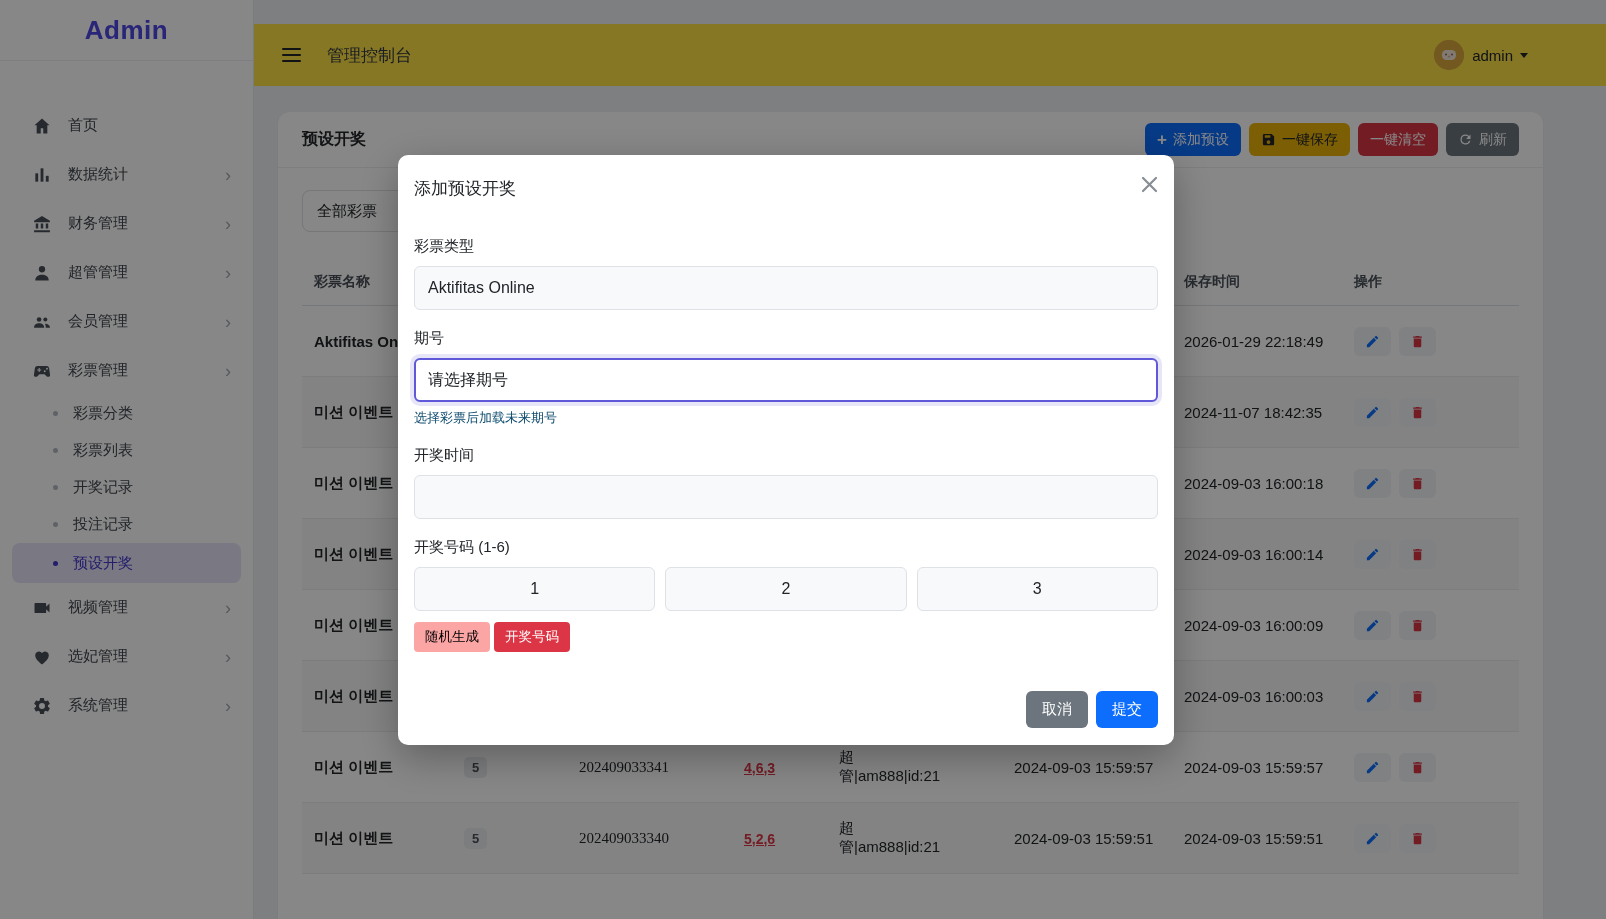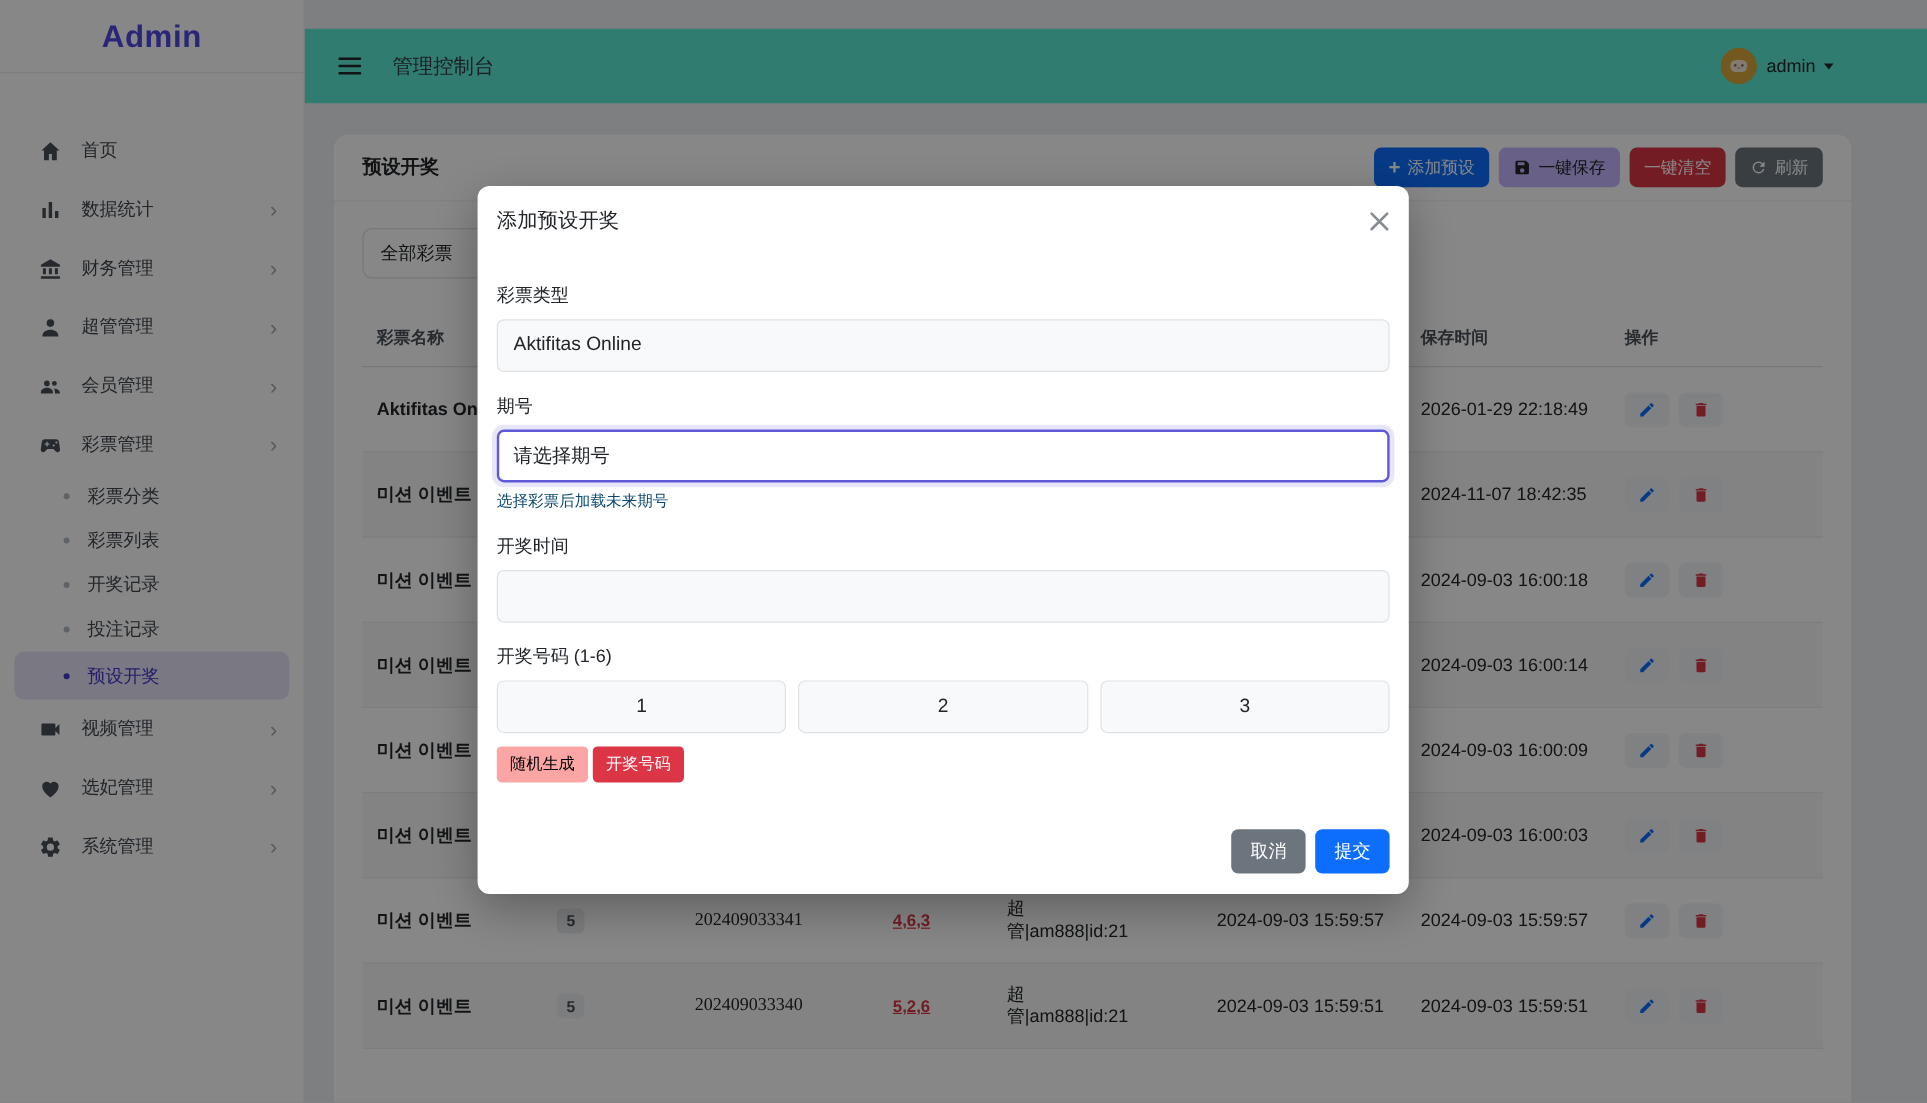--- a/index.html
+++ b/index.html
@@ -17,38 +17,38 @@
   .nav-item .ic { width:20px; height:20px; color:#495057; margin-right:16px; flex:0 0 20px; }
   .nav-item .chev { margin-left:auto; color:#a3a9b1; font-size:18px; line-height:1; }
   .sub-item { height:37px; display:flex; align-items:center; padding-left:41px; border-radius:8px; color:#40464e; font-size:15px; cursor:pointer; }
   .sub-item .dot { width:5px; height:5px; border-radius:50%; background:#b3b9c2; margin-right:15px; flex:0 0 5px; }
   .sub-item.active { background:#e4e2f8; color:#4338ca; height:40px; }
   .sub-item.active .dot { background:#4338ca; }
 
   
   .main { flex:1; display:flex; flex-direction:column; min-width:0; }
   .topgap { height:24px; }
-  .topbar { height:62px; background:#5eead4; display:flex; align-items:center; padding:0 78px 0 28px; }
+  .topbar { height:62px; background:#fde047; display:flex; align-items:center; padding:0 78px 0 28px; }
   .hamburger { width:19px; display:flex; flex-direction:column; gap:3.5px; cursor:pointer; }
   .hamburger i { display:block; height:2.5px; background:#212529; border-radius:1px; }
   .topbar-title { margin-left:26px; font-size:17px; color:#343a40; }
   .topbar-right { margin-left:auto; display:flex; align-items:center; cursor:pointer; }
   .avatar { width:30px; height:30px; border-radius:50%; background:#d9a93e; display:flex; align-items:center; justify-content:center; overflow:hidden; }
   .user-name { margin-left:8px; font-size:15px; color:#212529; }
   .caret { margin-left:7px; width:0; height:0; border-left:4.5px solid transparent; border-right:4.5px solid transparent; border-top:5px solid #212529; }
 
   .content { padding:26px 63px 0 24px; flex:1; }
   .card { background:#fff; border-radius:12px 12px 0 0; height:100%; box-shadow:0 1px 2px rgba(0,0,0,.05); }
   .card-header { height:56px; display:flex; align-items:center; padding:0 24px; border-bottom:1px solid #eceef1; }
   .card-title { font-size:16px; font-weight:bold; color:#212529; }
   .card-actions { margin-left:auto; display:flex; gap:8px; }
   .hbtn { height:33px; border:none; border-radius:6px; padding:0 12px; font-size:14px; display:flex; align-items:center; gap:6px; color:#fff; cursor:pointer; font-family:inherit; }
   .hbtn .bic { width:15px; height:15px; }
   .hbtn-add { background:#0d6efd; }
-  .hbtn-save { background:#c4b5fd; color:#212529; }
+  .hbtn-save { background:#eab308; color:#212529; }
   .hbtn-clear { background:#dc3545; }
   .hbtn-refresh { background:#6c757d;justify-content:center; }
   .plus { font-size:17px; line-height:1; font-weight:bold; }
 
   .card-body { padding:22px 24px 0 24px; }
   .filter-select { width:155px; height:42px; border:1px solid #dde0e4; border-radius:8px; background:#fff; display:flex; align-items:center; padding:0 14px; font-size:15px; color:#212529; cursor:pointer; }
 
   
   .table { margin-top:26px; }
   .trow, .thead { display:flex; align-items:center; }
@@ -70,21 +70,21 @@
   .numlink { color:#dc3545; font-weight:bold; text-decoration:underline; font-size:14px; cursor:pointer; }
   .numlink:empty { display:none; }
   .iconbtn { width:37px; height:29px; border:none; border-radius:6px; background:#f1f3f5; display:flex; align-items:center; justify-content:center; cursor:pointer; }
   .iconbtn svg { width:15px; height:15px; }
   .edit-ic { color:#0d6efd; }
   .del-ic { color:#dc3545; }
 
   
   .backdrop { position:fixed; inset:0; background:rgba(0,0,0,0.47); z-index:50; }
   .modal { position:fixed; left:398px; top:155px; width:776px; height:590px; background:#fff; border-radius:10px; z-index:60; box-shadow:0 12px 40px rgba(0,0,0,.3); display:flex; flex-direction:column; }
-  .modal-head { padding:17px 12px 0 16px; display:flex; align-items:flex-start; }
+  .modal-head { padding:17px 12px 0 16px; display:flex; align-items:flex-end; }
   .modal-title { font-size:17px; font-weight:500; color:#212529; }
   .modal-close { margin-left:auto; background:none; border:none; cursor:pointer; padding:2px; }
   .modal-body { padding:37px 16px 0 16px; }
   .m-label { font-size:15px; color:#212529; margin-bottom:10px; }
   .m-group { margin-bottom:19px; }
   .m-input { width:100%; height:44px; background:#f8f9fa; border:1px solid #dee2e6; border-radius:6px; font-size:16px; color:#212529; padding:0 13px; font-family:inherit; }
   .m-select { width:100%; height:44px; background:#fff; border:2px solid #5f58d8; box-shadow:0 0 0 4px rgba(95,88,216,.15); border-radius:6px; display:flex; align-items:center; padding:0 12px; font-size:16px; color:#212529; cursor:pointer; }
   .m-help { font-size:13px; color:#0c4a6e; margin-top:7px; }
   .numbers-row { display:flex; gap:10px; }
   .numbers-row input { flex:1; text-align:center; }

